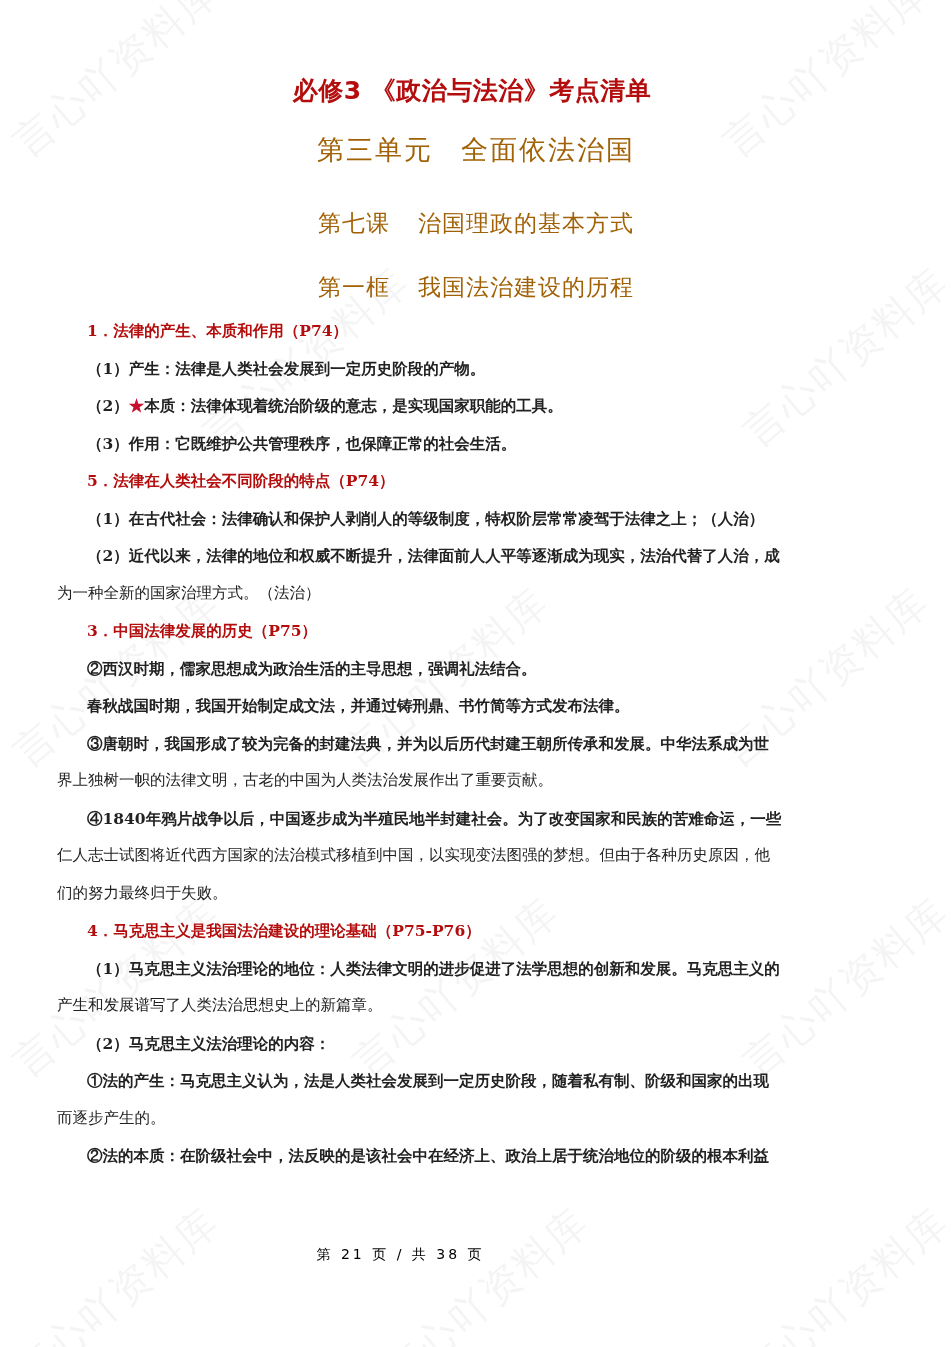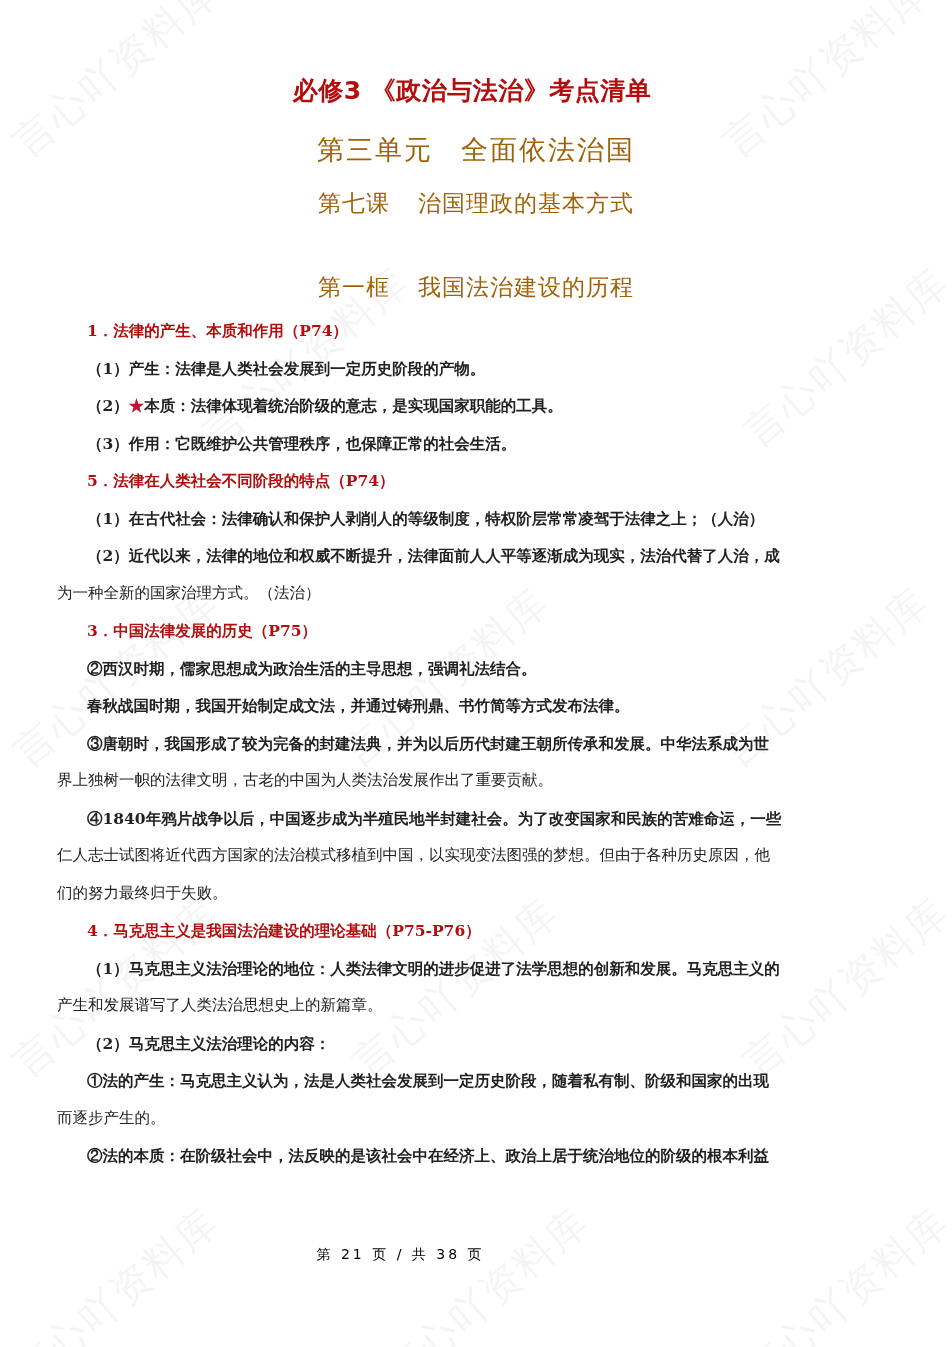--- a/index.html
+++ b/index.html
@@ -18,21 +18,21 @@
   .title-main {
     position: absolute; top: 74px; left: 0; width: 944px; text-align: center;
     font-family: "DejaVu Sans", sans-serif; font-weight: bold;
     font-size: 25px; color: #b40d0d; letter-spacing: 0.5px;
   }
   .title-sub {
     position: absolute; left: 0; width: 952px; text-align: center;
     color: #a16207; font-family: "DejaVu Serif", serif;
   }
   .t-unit { top: 132px; font-size: 27px; letter-spacing: 2px; }
-  .t-lesson { top: 188px; font-size: 23px; letter-spacing: 1px; text-align: center; }
+  .t-lesson { top: 208px; font-size: 23px; letter-spacing: 1px; text-align: center; }
   .t-frame { top: 272px; font-size: 23px; letter-spacing: 1px; }
   .gap { display: inline-block; width: 28px; }
   .content { position: absolute; top: 312px; left: 57px; width: 840px; }
   .line {
     font-size: 15.5px; line-height: 37.5px; height: 37.5px; white-space: nowrap;
     color: #222;
   }
   .ind { padding-left: 30px; }
   .ind-s { padding-left: 30px; font-weight: bold; }
   .heading { color: #b40d0d; font-weight: bold; font-size: 15.5px; }

